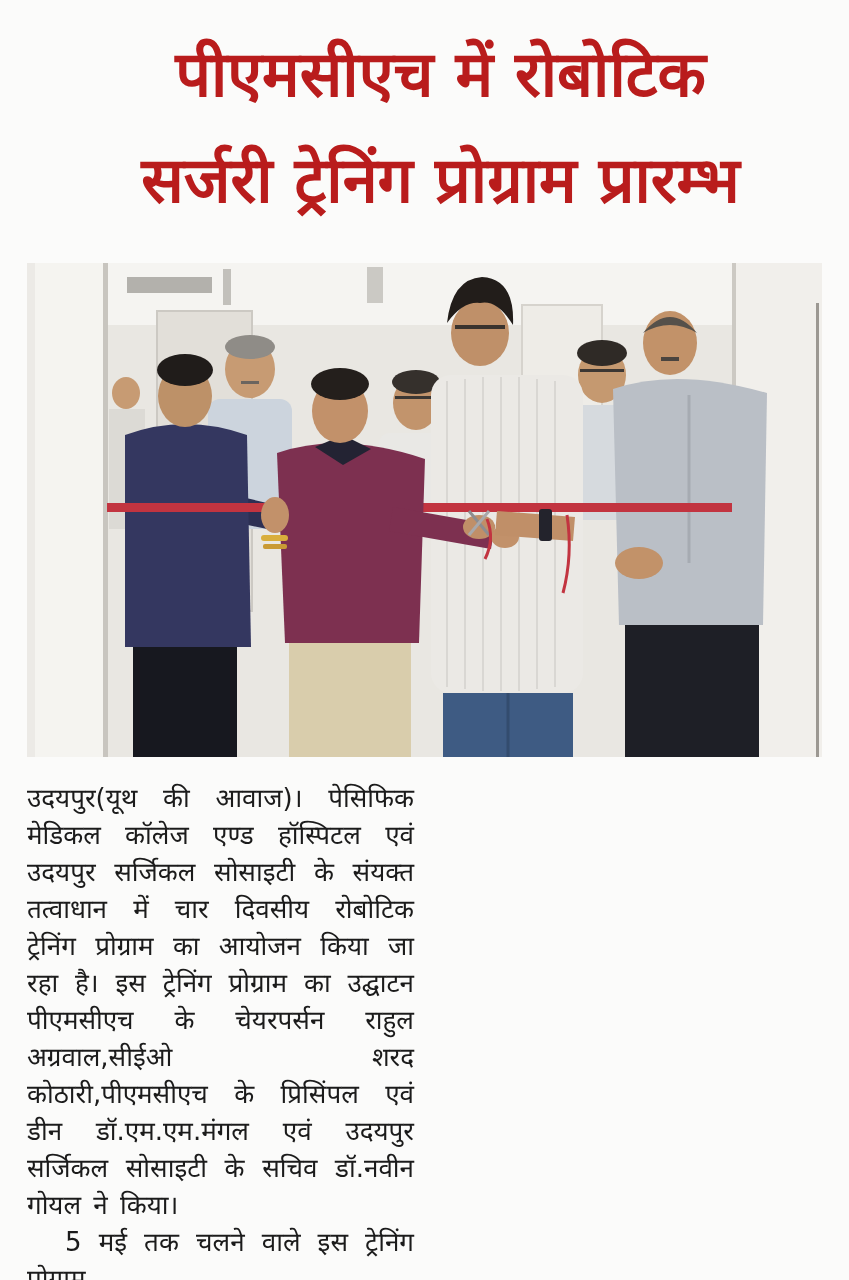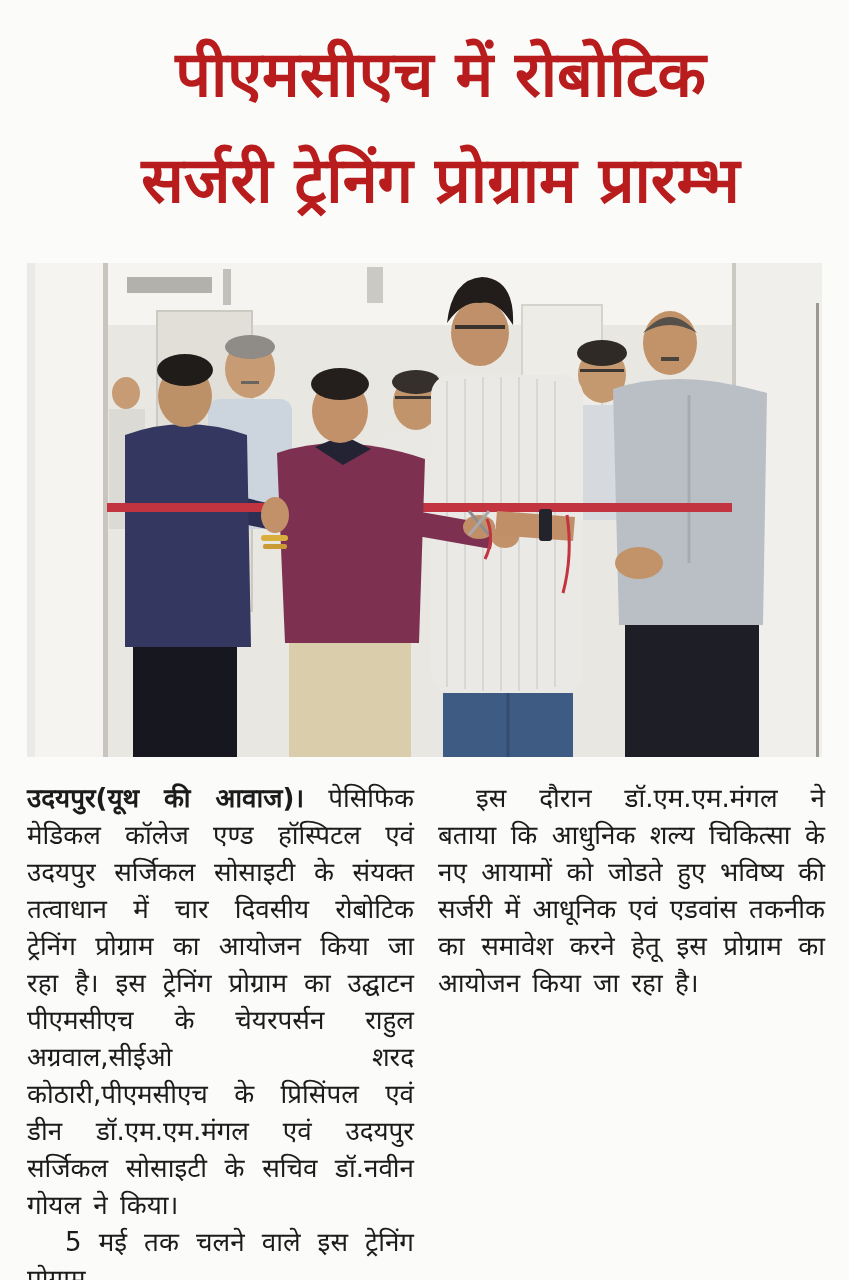--- a/index.html
+++ b/index.html
@@ -51,21 +51,21 @@
   .para {
     margin: 0;
     font-size: 26px;
     line-height: 37px;
     text-align: justify;
     text-justify: inter-word;
     word-spacing: 4px;
     color: #1b1b1b;
   }
   .para.indent { text-indent: 38px; }
-  .lead-bold { font-weight: 700; }
+  .lead-bold { font-weight: 400; }
 </style>
 </head>
 <body>
 
 <div class="page">
 
   <h1 class="headline">
     <span class="hl-line">पीएमसीएच में रोबोटिक</span>
     <span class="hl-line">सर्जरी ट्रेनिंग प्रोग्राम प्रारम्भ</span>
   </h1>
@@ -186,17 +186,16 @@
       </g>
     </svg>
   </div>
 
   <div class="columns">
     <div class="col">
       <p class="para"><span class="lead-bold">उदयपुर(यूथ की आवाज)।</span><span> पेसिफिक मेडिकल कॉलेज एण्ड हॉस्पिटल एवं उदयपुर सर्जिकल सोसाइटी के संयक्त तत्वाधान में चार दिवसीय रोबोटिक ट्रेनिंग प्रोग्राम का आयोजन किया जा रहा है। इस ट्रेनिंग प्रोग्राम का उद्घाटन पीएमसीएच के चेयरपर्सन राहुल अग्रवाल,सीईओ शरद कोठारी,पीएमसीएच के प्रिसिंपल एवं डीन डॉ.एम.एम.मंगल एवं उदयपुर सर्जिकल सोसाइटी के सचिव डॉ.नवीन गोयल ने किया।</span></p>
       <p class="para indent">5 मई तक चलने वाले इस ट्रेनिंग प्रोग्राम</p>
     </div>
     <div class="col">
-      <p class="para indent">इस दौरान डॉ.एम.एम.मंगल ने बताया कि आधुनिक शल्य चिकित्सा के नए आयामों को जोडते हुए भविष्य की सर्जरी में आधूनिक एवं एडवांस तकनीक का समावेश करने हेतू इस प्रोग्राम का आयोजन किया जा रहा है।</p>
     </div>
   </div>
 
 </div>
 
 </body></html>

